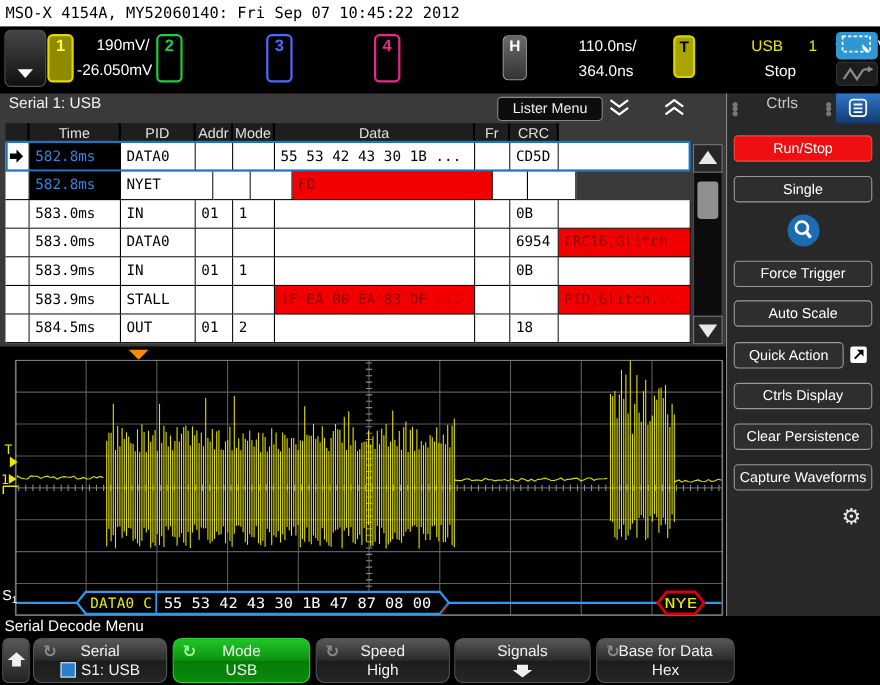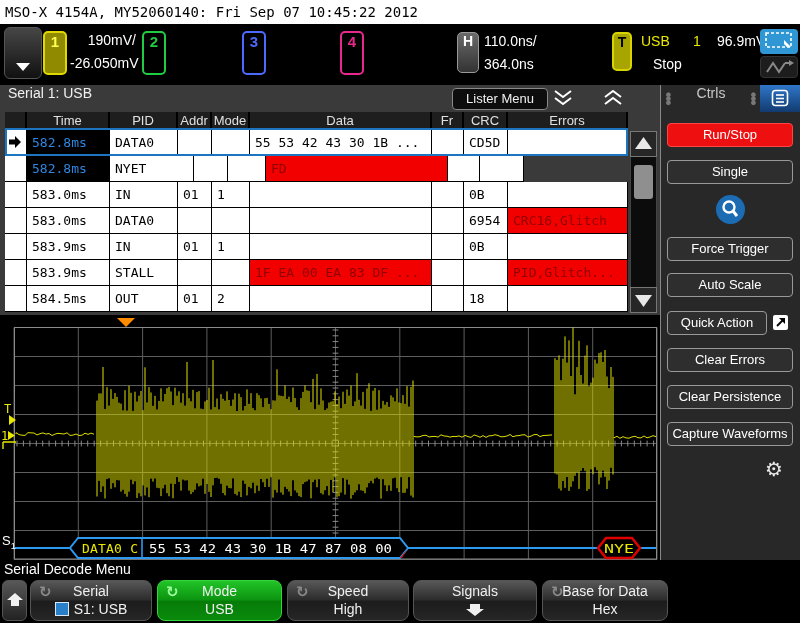--- a/index.html
+++ b/index.html
@@ -13,21 +13,21 @@
        background:linear-gradient(#464646,#111);border:1px solid #555;}
   .scope-menu-btn .tri{position:absolute;left:11px;bottom:7px;width:0;height:0;
        border-left:7px solid transparent;border-right:7px solid transparent;border-top:8px solid #fff;}
   .chbox{position:absolute;top:31px;width:20px;height:40px;border:2px solid #888;border-radius:5px;
        background:#000;text-align:center;line-height:40px;font:bold 15px "Liberation Sans",sans-serif;}
   .chreadout{position:absolute;color:#fff;font:14px "Liberation Sans",sans-serif;width:66px;text-align:right;}
   .hbox{position:absolute;left:457px;top:32px;width:20px;height:39px;border-radius:5px;border:1px solid #999;
        background:linear-gradient(#6a6a6a,#333);color:#fff;text-align:center;line-height:39px;font:bold 14px "Liberation Sans",sans-serif;}
   .tbox{position:absolute;left:612px;top:32px;width:20px;height:39px;border-radius:5px;border:2px solid #d8d400;
        background:#a8a400;color:#000;text-align:center;line-height:37px;font:bold 14px "Liberation Sans",sans-serif;box-sizing:border-box;}
-  .bartext{position:absolute;color:#fff;font:14px "Liberation Sans",sans-serif;}
+  .bartext{position:absolute;color:#fff;font:14px "Liberation Sans",sans-serif;margin-left:42px;}
   .yellowtext{color:#e8e800;}
   .btn-zoomrect{position:absolute;left:760px;top:29px;width:38px;height:25px;border-radius:4px;background:#2f97d4;}
   .btn-drag{position:absolute;left:760px;top:56px;width:38px;height:22px;border-radius:4px;background:#1d1d1d;border:1px solid #333;box-sizing:border-box;}
   
   .lister{position:absolute;left:0;top:85px;width:660px;height:230px;background:#3a3a3a;}
   .lister-title{position:absolute;left:8px;top:0;height:26px;line-height:26px;color:#f0f0f0;font:14px "Liberation Sans",sans-serif;}
   .lister-menu-btn{position:absolute;left:452px;top:3px;width:94px;height:20px;background:#0d0d0d;border:1px solid #888;
        border-radius:4px;color:#f0f0f0;font:13px "Liberation Sans",sans-serif;text-align:center;line-height:20px;}
   .chev{position:absolute;top:5px;width:22px;height:16px;}
   .thead{position:absolute;left:5px;top:27px;display:flex;height:18px;}
@@ -132,21 +132,20 @@
     </svg>
     <div class="thead" id="thead">
         <div class="hcell" style="width: 22px;"></div>
         <div class="hcell" style="width: 83px;">Time</div>
         <div class="hcell" style="width: 68px;">PID</div>
         <div class="hcell" style="width: 34px;">Addr</div>
         <div class="hcell" style="width: 38px;">Mode</div>
         <div class="hcell" style="width: 182px;">Data</div>
         <div class="hcell" style="width: 32px;">Fr</div>
         <div class="hcell" style="width: 44px;">CRC</div>
-        <div class="hcell" style="width: 120px;">Errors</div>
       </div>
     <div class="tbody" id="tbody">
         <div class="trow">
           <div class="tcell c-marker" style="width: 22px;"><svg width="14" height="14">
               <polygon points="1,4.5 7,4.5 7,1 13,7 7,13 7,9.5 1,9.5" fill="#000"></polygon>
             </svg></div>
           <div class="tcell c-time onscreen" style="width: 83px;">582.8ms</div>
           <div class="tcell c-pid" style="width: 68px;">DATA0</div>
           <div class="tcell c-addr" style="width: 34px;"></div>
           <div class="tcell c-endp" style="width: 38px;"></div>
@@ -286,21 +285,21 @@
     </div>
     <div class="sb-btn" style="top:152px">Force Trigger</div>
     <div class="sb-btn" style="top:188px">Auto Scale</div>
     <div class="sb-btn" style="top:226px;width:100px">Quick Action</div>
     <div class="qa-icon">
       <svg width="15" height="15">
         <line x1="4" y1="11" x2="10" y2="5" stroke="#000" stroke-width="1.8"></line>
         <polygon points="6,3 12,3 12,9" fill="#000"></polygon>
       </svg>
     </div>
-    <div class="sb-btn" style="top:263px">Clear Errors</div>
+    <div class="sb-btn" style="top:263px">Ctrls Display</div>
     <div class="sb-btn" style="top:300px">Clear Persistence</div>
     <div class="sb-btn" style="top:337px">Capture Waveforms</div>
     <div class="gear">⚙</div>
   </div>
 
   <div class="menu-label">Serial Decode Menu</div>
 
   <div class="upkey">
     <svg width="18" height="14">
       <polygon points="5,13 13,13 13,7 17,7 9,0 1,7 5,7" fill="#f0f0f0"></polygon>

